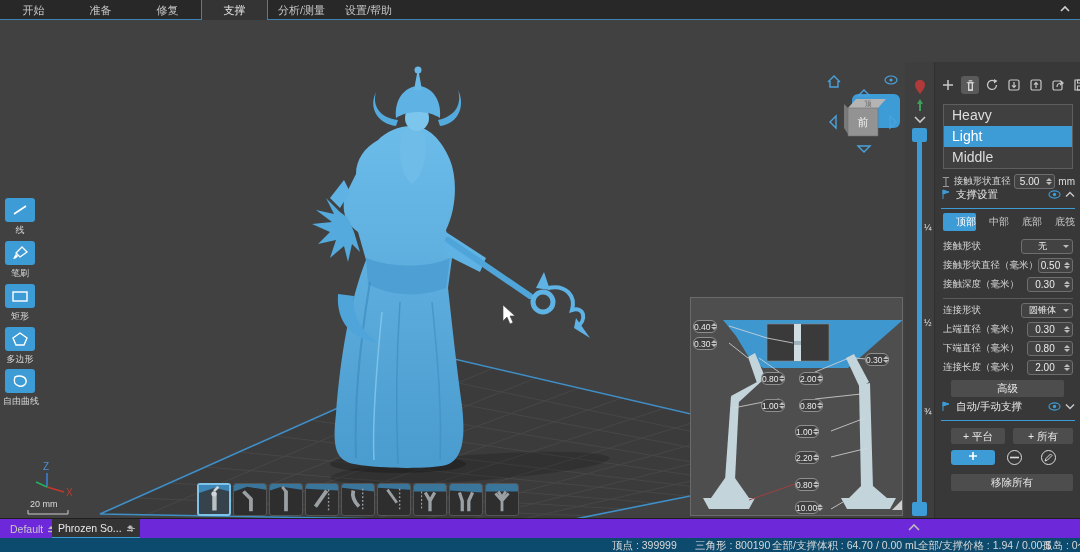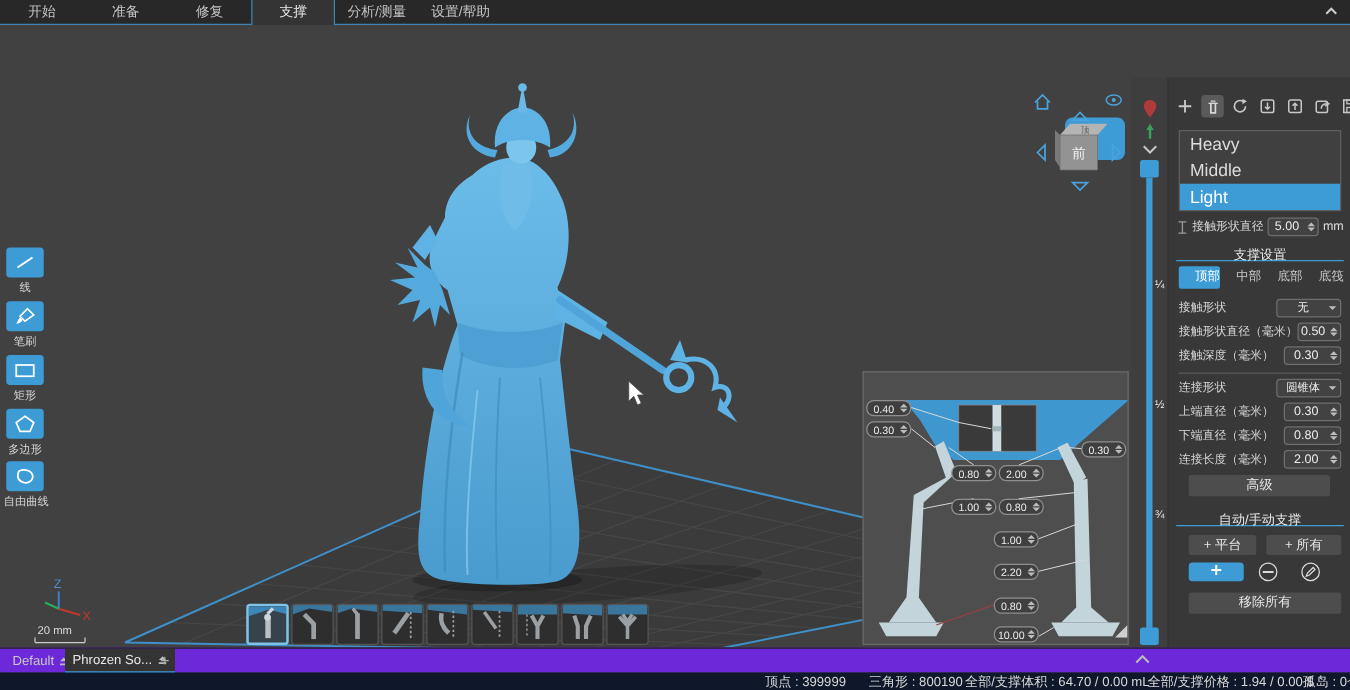--- a/index.html
+++ b/index.html
@@ -34,21 +34,21 @@
   
   .vc { position:absolute; }
 
   
   .thumbs { position:absolute; left:197px; top:421px; display:flex; gap:2px; }
   .thumb { width:34px; height:33px; background:#2e2e2e; border:1px solid #555; border-radius:3px; overflow:hidden; }
   .thumb.sel { border:2px solid #7fc4e8; background:#36434d; }
 
   
   .inset { position:absolute; left:690px; top:235px; width:213px; height:219px; background:#4e4e4e; border:1px solid #6a6a6a; }
-  .chip { position:absolute; width:36px; height:13px; background:#3f3f3f; border:1px solid #8f8f8f; border-radius:6px;
+  .chip { position:absolute; width:24px; height:13px; background:#3f3f3f; border:1px solid #8f8f8f; border-radius:6px;
           display:flex; align-items:center; color:#ececec; font-size:8.5px; }
   .chip .cv { flex:1; text-align:center; }
   .chip .ca { width:8px; display:flex; flex-direction:column; align-items:center; gap:1px; padding-right:2px; }
   .tri-u { width:0; height:0; border-left:3px solid transparent; border-right:3px solid transparent; border-bottom:3px solid #bdbdbd; }
   .tri-d { width:0; height:0; border-left:3px solid transparent; border-right:3px solid transparent; border-top:3px solid #bdbdbd; }
 
   
   .scalebar { position:absolute; left:30px; top:437px; color:#ddd; font-size:9px; }
 
   
@@ -68,21 +68,21 @@
   .preset.sel { background:#3d9bd6; color:#fff; }
 
   .lift-row { position:absolute; left:6px; top:111px; width:134px; height:17px; display:flex; align-items:center; gap:3px; }
   .plabel { font-size:9.5px; color:#d5d5d5; white-space:nowrap; }
   .spin { display:flex; align-items:center; height:15px; background:#424242; border:1px solid #6e6e6e; border-radius:3px; }
   .spin .sv { text-align:center; color:#ececec; font-size:10px; flex:1; }
   .spin .sa { display:flex; flex-direction:column; gap:1px; padding:0 2px; }
   .unit { font-size:10px; color:#ddd; }
 
   .sect { position:absolute; left:6px; width:134px; height:16px; display:flex; align-items:center; gap:4px;
-          border-bottom:1px solid #3d9bd6; padding-bottom:12px;flex-direction:column; }
+          border-bottom:1px solid #3d9bd6; padding-bottom:12px; }
   .sect .stitle { flex:1; font-size:10.5px; color:#eaeaea; white-space:nowrap; }
 
   .ptabs { position:absolute; left:8px; top:151px; width:132px; display:flex; }
   .ptab { width:33px; height:18px; line-height:18px; text-align:right; font-size:10px; color:#c9c9c9; }
   .ptab.sel { background:#3d9bd6; color:#fff; border-radius:2px; }
 
   .prow { position:absolute; left:8px; width:130px; height:17px; display:flex; align-items:center; }
   .prow .plabel { flex:1; }
   .dd { width:52px; height:15px; background:#424242; border:1px solid #6e6e6e; border-radius:3px;
         display:flex; align-items:center; }
@@ -96,21 +96,21 @@
   .circbtn { position:absolute; width:15px; height:15px; border:1.3px solid #dcdcdc; border-radius:50%;
              display:flex; align-items:center; justify-content:center; }
 
   
   .tabbar { position:absolute; left:0; top:518px; width:1080px; height:20px; background:#6d28d9; border-top:1px solid #1f1f1f; }
   .btab { position:absolute; top:0; height:20px; display:flex; align-items:center; gap:4px; padding:0 6px;
           font-size:10.5px; color:#c9c9c9; }
   .btab.active { background:#343434; border-bottom:2px solid #3d9bd6; color:#e8e8e8; }
   .addtab { position:absolute; top:0; height:20px; line-height:20px; font-size:13px; color:#aaa; }
 
-  .statusbar { position:absolute; left:0; top:538px; width:1080px; height:14px; background:#0f172a; overflow:hidden; }
+  .statusbar { position:absolute; left:0; top:538px; width:1080px; height:14px; background:#0c4a6e; overflow:hidden; }
   .stat { position:absolute; top:1px; font-size:10.5px; color:#d8d8d8; white-space:nowrap; }
   .stat .sl::after { content:" : "; }
 </style>
 </head>
 <body>
 
 <div id="root">
 
   <div class="menubar">
     <div class="underline"></div>
@@ -519,22 +519,22 @@
         <svg width="14" height="14" viewBox="0 0 14 14">
             <path d="M2,2 H10 L12,4 V12 H2 Z" fill="none" stroke="#c8c8c8" stroke-width="1.2"></path>
             <rect x="4.5" y="8" width="5" height="4" fill="none" stroke="#c8c8c8" stroke-width="1"></rect>
             <rect x="4.5" y="2" width="4" height="3" fill="none" stroke="#c8c8c8" stroke-width="1"></rect>
           </svg>
         </span>
     </div>
 
     <div class="presets">
       <div class="preset">Heavy</div>
+      <div class="preset sel">Light</div>
       <div class="preset">Middle</div>
-      <div class="preset sel">Light</div>
     </div>
 
     <div class="lift-row">
       <svg width="11" height="12" viewBox="0 0 11 12">
         <path d="M2,1 H9 M5.5,1 V11 M2,11 H9" stroke="#9a9a9a" stroke-width="1.2" fill="none"></path>
         </svg>
       <span class="plabel" style="flex:1">接触形状直径</span>
       <span class="spin" style="width:46px">
         <span class="sv">5.00</span>
         <span class="sa">

